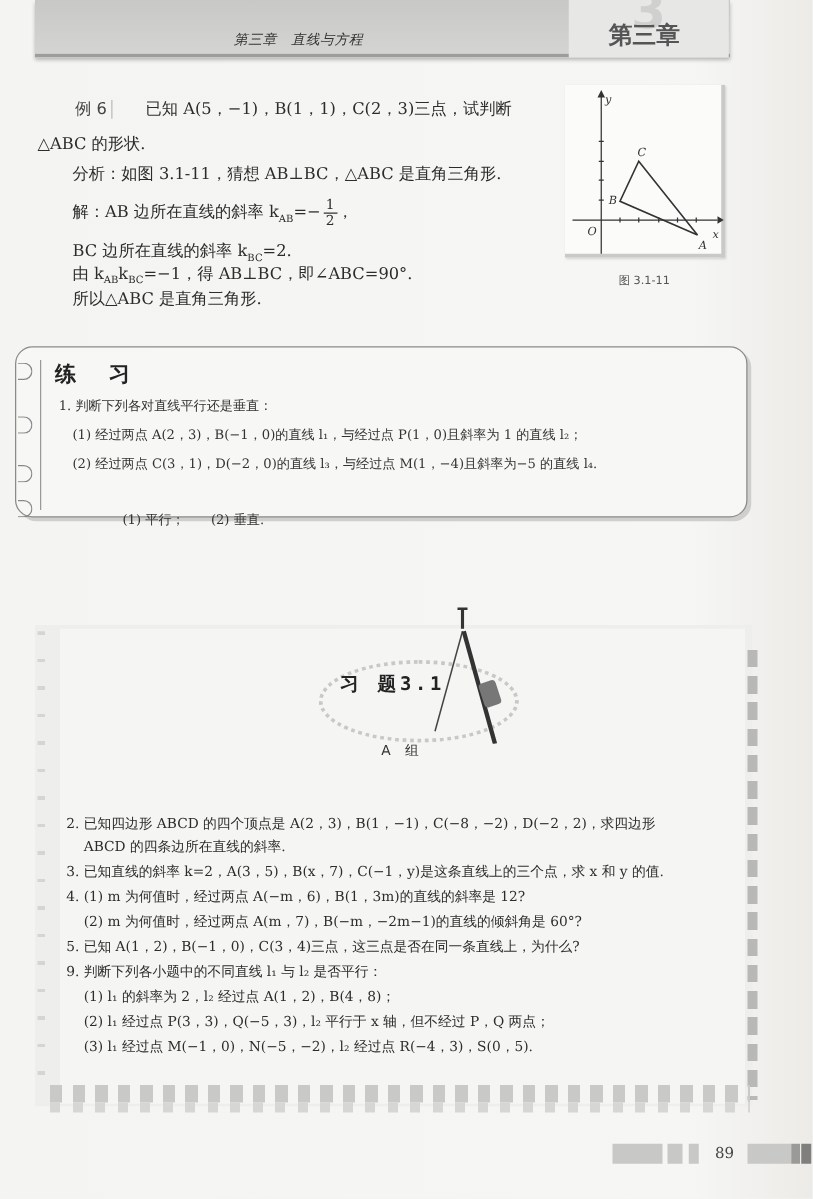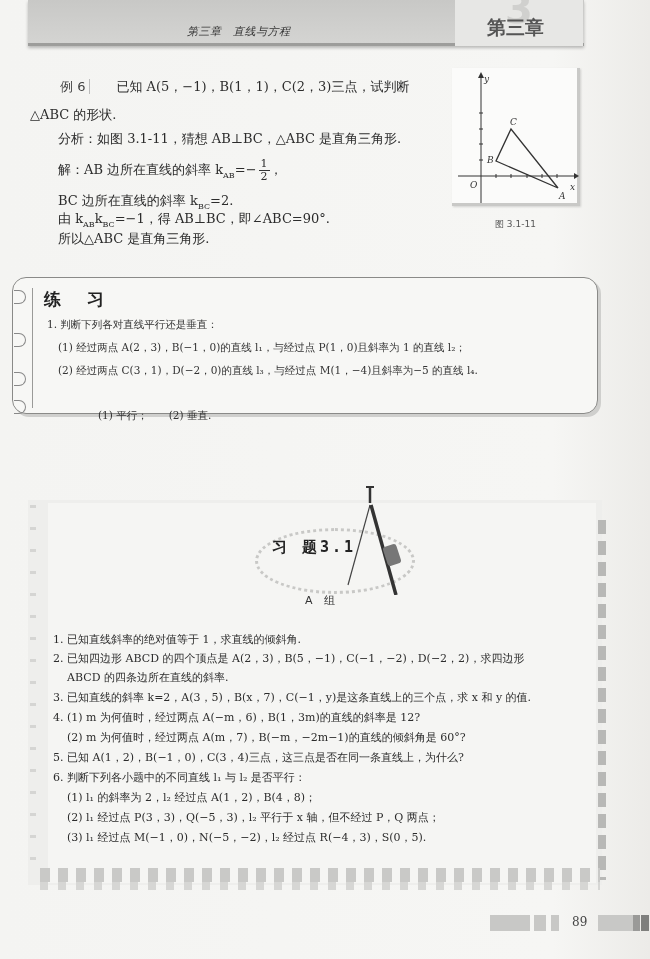--- a/index.html
+++ b/index.html
@@ -200,28 +200,27 @@
   <svg class="compass" viewBox="0 0 70 110">
     <line x1="30" y1="2" x2="30" y2="18" stroke="#333" stroke-width="2.5"></line>
     <line x1="26" y1="2" x2="34" y2="2" stroke="#333" stroke-width="2"></line>
     <line x1="30" y1="20" x2="8" y2="100" stroke="#444" stroke-width="1.2"></line>
     <line x1="31" y1="20" x2="56" y2="110" stroke="#333" stroke-width="3.5"></line>
     <rect x="45" y="60" width="14" height="20" fill="#777" rx="3" transform="rotate(-18 52 70)"></rect>
   </svg>
   <div class="exercise-title">习 题3.1</div>
   <div class="group-label">A 组</div>
 
-  <div class="e-line" style="left:53px; top:632px;">1. 已知直线斜率的绝对值等于 1，求直线的倾斜角.</div>
-  <div class="e-line" style="left:53px; top:651px;">2. 已知四边形 ABCD 的四个顶点是 A(2，3)，B(5，−1)，C(−1，−2)，D(−2，2)，求四边形</div>
+  <div class="e-line" style="left:53px; top:651px;">2. 已知四边形 ABCD 的四个顶点是 A(2，3)，B(1，−1)，C(−8，−2)，D(−2，2)，求四边形</div>
   <div class="e-line" style="left:67px; top:670px;">ABCD 的四条边所在直线的斜率.</div>
   <div class="e-line" style="left:53px; top:690px;">3. 已知直线的斜率 k=2，A(3，5)，B(x，7)，C(−1，y)是这条直线上的三个点，求 x 和 y 的值.</div>
   <div class="e-line" style="left:53px; top:710px;">4. (1) m 为何值时，经过两点 A(−m，6)，B(1，3m)的直线的斜率是 12?</div>
   <div class="e-line" style="left:67px; top:730px;">(2) m 为何值时，经过两点 A(m，7)，B(−m，−2m−1)的直线的倾斜角是 60°?</div>
   <div class="e-line" style="left:53px; top:750px;">5. 已知 A(1，2)，B(−1，0)，C(3，4)三点，这三点是否在同一条直线上，为什么?</div>
-  <div class="e-line" style="left:53px; top:770px;">6. 判断下列各小题中的不同直线 l₁ 与 l₂ 是否平行：</div>
+  <div class="e-line" style="left:53px; top:770px;">9. 判断下列各小题中的不同直线 l₁ 与 l₂ 是否平行：</div>
   <div class="e-line" style="left:67px; top:790px;">(1) l₁ 的斜率为 2，l₂ 经过点 A(1，2)，B(4，8)；</div>
   <div class="e-line" style="left:67px; top:810px;">(2) l₁ 经过点 P(3，3)，Q(−5，3)，l₂ 平行于 x 轴，但不经过 P，Q 两点；</div>
   <div class="e-line" style="left:67px; top:830px;">(3) l₁ 经过点 M(−1，0)，N(−5，−2)，l₂ 经过点 R(−4，3)，S(0，5).</div>
 
   <div class="footer-bar" style="left:490px; top:915px; width:40px;"></div>
   <div class="footer-bar" style="left:534px; top:915px; width:12px;"></div>
   <div class="footer-bar" style="left:551px; top:915px; width:8px;"></div>
   <div class="page-number">89</div>
   <div class="footer-bar" style="left:598px; top:915px; width:35px;"></div>
   <div class="footer-bar" style="left:633px; top:915px; width:7px; background:#9a9a98;"></div>

